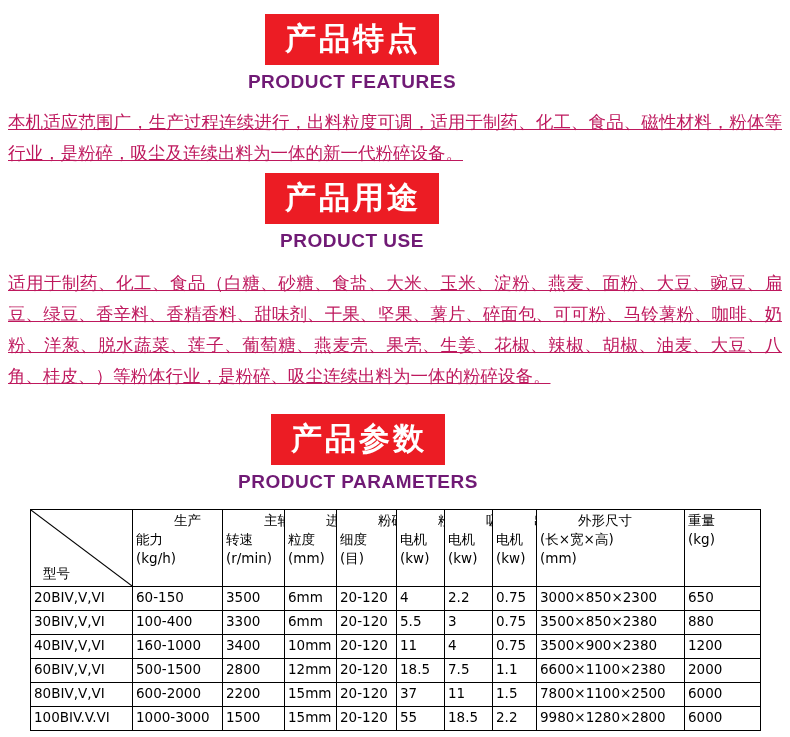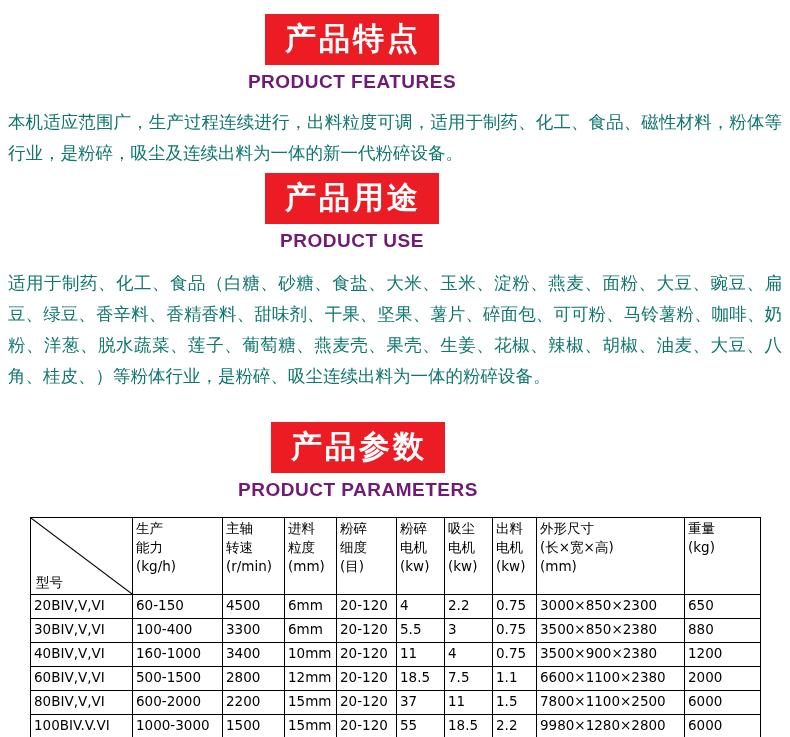--- a/index.html
+++ b/index.html
@@ -43,38 +43,39 @@
     font-weight: bold;
     letter-spacing: 0.5px;
     margin-top: 6px;
     font-family: "Liberation Sans", sans-serif;
   }
 
   
   .para {
     font-size: 17.5px;
     line-height: 31px;
-    color: #0f766e;
+    color: #be185d;
     text-align: justify;
     font-family: "DejaVu Sans", "Liberation Sans", sans-serif;
+    text-decoration: underline;
   }
 
   #features-head { padding-top: 14px; }
   #features-text {
     margin: 14px 8px 0 8px;
     width: 774px;
   }
 
   #use-head { margin-top: 4px; }
   #use-text {
     margin: 16px 20px 0 8px;
     width: 774px;
   }
 
-  #params-head { margin-top: 30px; padding-left: 12px; }
+  #params-head { margin-top: 22px; padding-left: 12px; }
 
   
   .table-wrap {
     margin: 16px 30px 0 30px;
     width: 730px;
   }
   table.spec {
     border-collapse: collapse;
     width: 730px;
     table-layout: fixed;
@@ -86,40 +87,41 @@
     line-height: 19px;
     padding: 1px 3px;
     vertical-align: top;
     text-align: left;
     font-weight: normal;
     color: #000000;
     white-space: nowrap;
     overflow: hidden;
   }
   .hdr-cell { height: 74px; position: relative; }
-  .hdr-cell .l1 { display: block; }
+  .hdr-cell .l1 { display: block; margin-left: 38px; }
   .hdr-cell .l2 { display: block; }
   .hdr-cell .l3 { display: block; }
 
   
   .corner {
     position: relative;
     height: 74px;
     padding: 0;
   }
   .corner .diag {
     position: absolute;
     left: 0; top: 0;
     width: 100%; height: 100%;
   }
   .corner .model-label {
     position: absolute;
-    left: 5px;
+    left: 12px;
     bottom: 2px;
     font-size: 13.5px;
+    font-family: Liberation Mono, monospace;
   }
 
   .row-cell { height: 21px; }
 </style>
 </head>
 <body>
 
 <div class="page">
 
   <div class="section-head" id="features-head">
@@ -205,21 +207,21 @@
             <span class="l1"></span>
             <span class="l2">重量</span>
             <span class="l3">(kg)</span>
           </th>
         </tr>
       </thead>
       <tbody>
         <tr>
           <td class="row-cell">20BIV,V,VI</td>
           <td class="row-cell">60-150</td>
-          <td class="row-cell">4500</td>
+          <td class="row-cell">3500</td>
           <td class="row-cell">6mm</td>
           <td class="row-cell">20-120</td>
           <td class="row-cell">4</td>
           <td class="row-cell">2.2</td>
           <td class="row-cell">0.75</td>
           <td class="row-cell">3000×850×2300</td>
           <td class="row-cell">650</td>
         </tr>
         <tr>
           <td class="row-cell">30BIV,V,VI</td>

